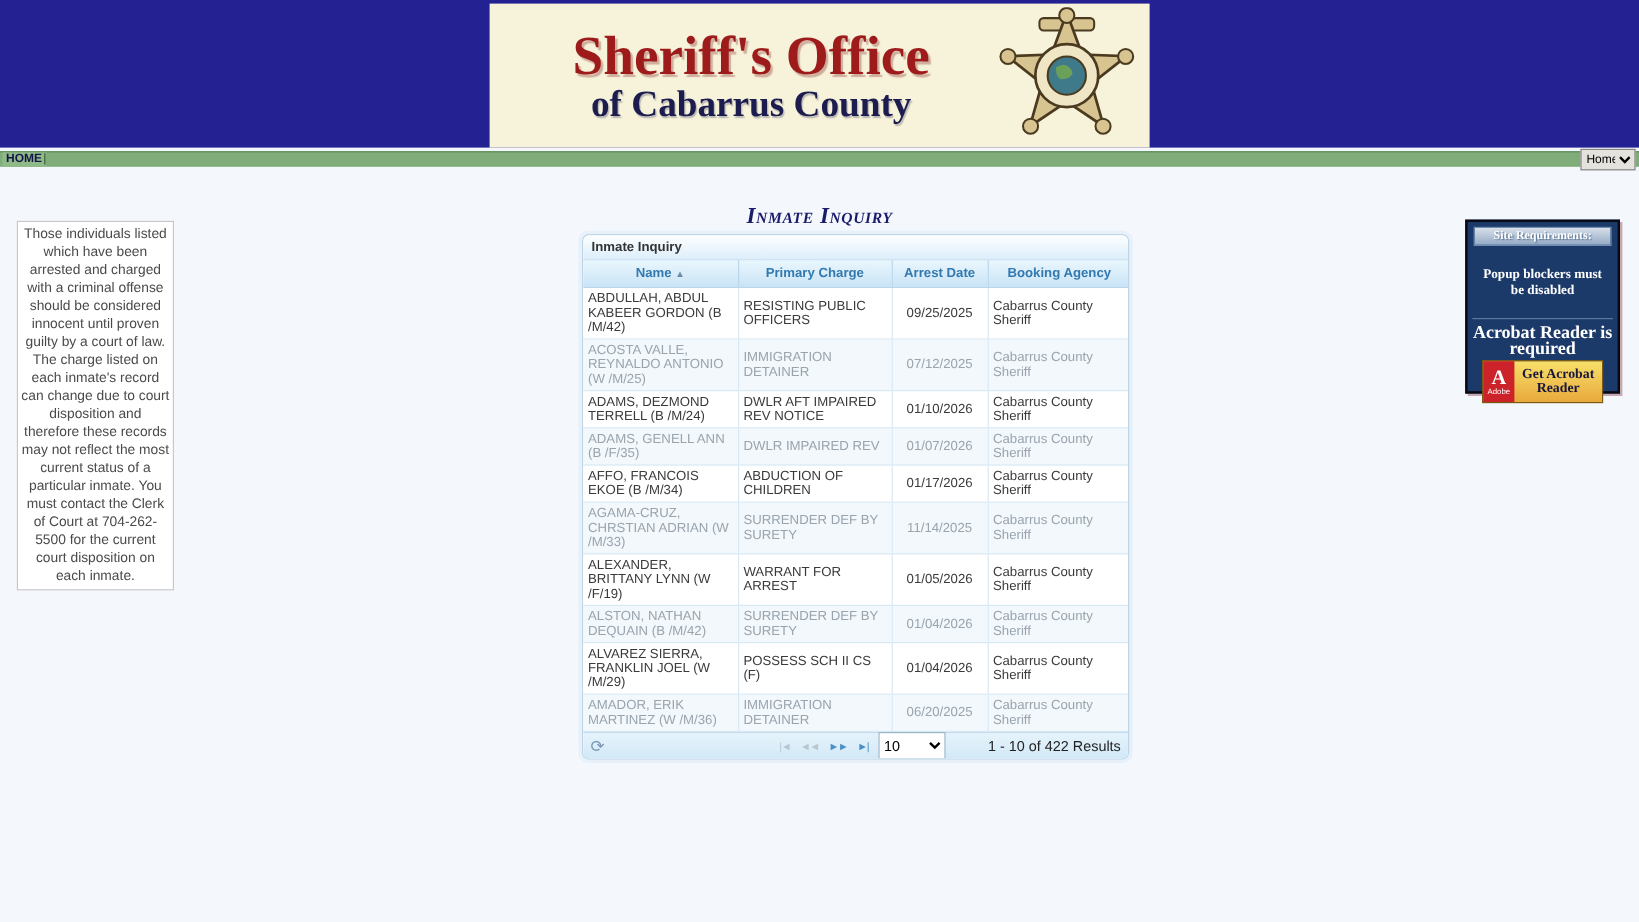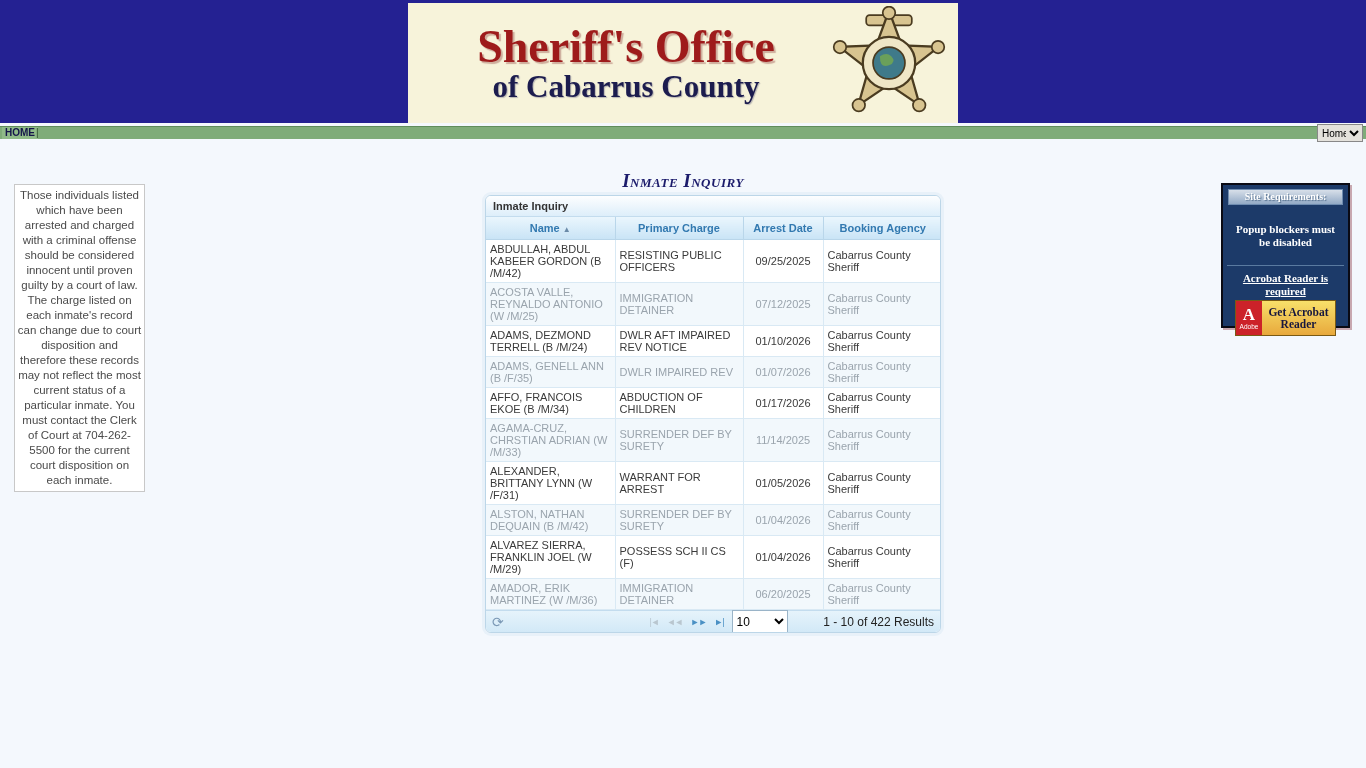--- a/index.html
+++ b/index.html
@@ -77,21 +77,21 @@
   
   .sitereq { position:absolute; left:1221px; top:183px; width:129px; height:145px; background:#1c3a69;
              border:2px solid #0a0a14; text-align:center; box-shadow:2px 2px 0 #c8a8b0; }
   .sitereq-title { margin:4px 5px 0 5px; background:linear-gradient(#d7dfe9,#93aac6); border:1px solid #6f8cb0;
                    color:#fff; font-family:"Liberation Serif", serif; font-weight:bold; font-size:10px;
                    line-height:14px; text-shadow:1px 1px 1px #55708f; }
   .sitereq-note { color:#fff; font-family:"Liberation Serif", serif; font-weight:bold; font-size:11px;
                   line-height:13px; padding:0 10px; }
   .note1 { margin-top:18px;text-align:center; }
   .sitereq-divider { border:none; border-top:1px solid #5a7aa0; margin:16px 4px 6px 4px; }
-  .note2 { padding:0 4px; font-size:11px;text-decoration:underline; }
+  .note2 { padding:0 4px; font-size:15px; }
   .acrobat-badge { display:inline-flex; margin-top:2px; width:101px; height:36px; cursor:pointer;
                    background:linear-gradient(#f8e06a,#e8a93c); border:1px solid #7a5a14; align-items:stretch; }
   .adobe-logo { width:26px; background:#cc2229; color:#fff; display:flex; flex-direction:column;
                 align-items:center; justify-content:center; flex:none; }
   .adobe-a { font-family:"Liberation Serif", serif; font-weight:bold; font-size:17px; line-height:17px; }
   .adobe-word { font-size:6.5px; line-height:7px; }
   .acrobat-label { flex:1; display:flex; align-items:center; justify-content:center;
                    font-family:"Liberation Serif", serif; font-weight:bold; font-size:11.5px; line-height:12px;
                    color:#16163e; padding:1px; }
 </style>
@@ -195,21 +195,21 @@
             <td class="cell-arrest_date">01/17/2026</td>
             <td class="cell-agency">Cabarrus County Sheriff</td>
           </tr>
           <tr class="row-alt">
             <td class="cell-name">AGAMA-CRUZ, CHRSTIAN ADRIAN (W /M/33)</td>
             <td class="cell-charge">SURRENDER DEF BY SURETY</td>
             <td class="cell-arrest_date">11/14/2025</td>
             <td class="cell-agency">Cabarrus County Sheriff</td>
           </tr>
           <tr class="row-norm">
-            <td class="cell-name">ALEXANDER, BRITTANY LYNN (W /F/31)</td>
+            <td class="cell-name">ALEXANDER, BRITTANY LYNN (W /F/19)</td>
             <td class="cell-charge">WARRANT FOR ARREST</td>
             <td class="cell-arrest_date">01/05/2026</td>
             <td class="cell-agency">Cabarrus County Sheriff</td>
           </tr>
           <tr class="row-alt">
             <td class="cell-name">ALSTON, NATHAN DEQUAIN (B /M/42)</td>
             <td class="cell-charge">SURRENDER DEF BY SURETY</td>
             <td class="cell-arrest_date">01/04/2026</td>
             <td class="cell-agency">Cabarrus County Sheriff</td>
           </tr>

